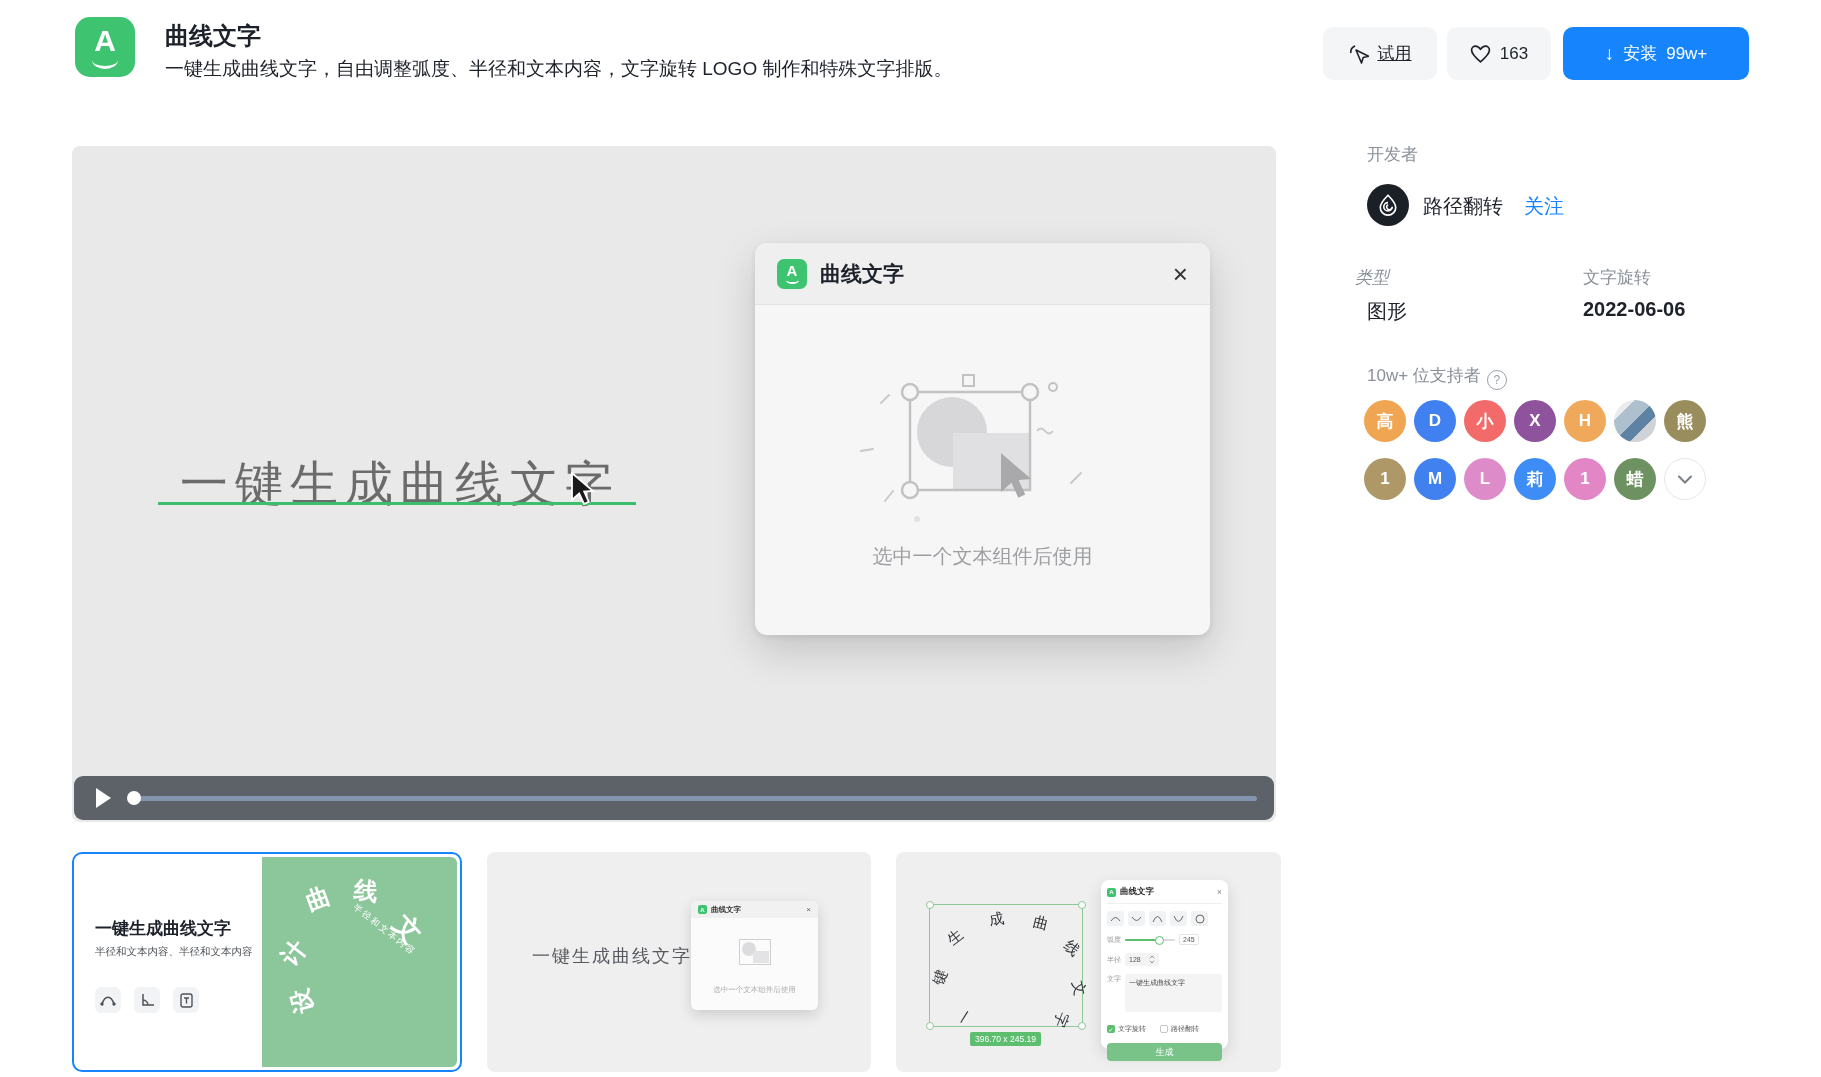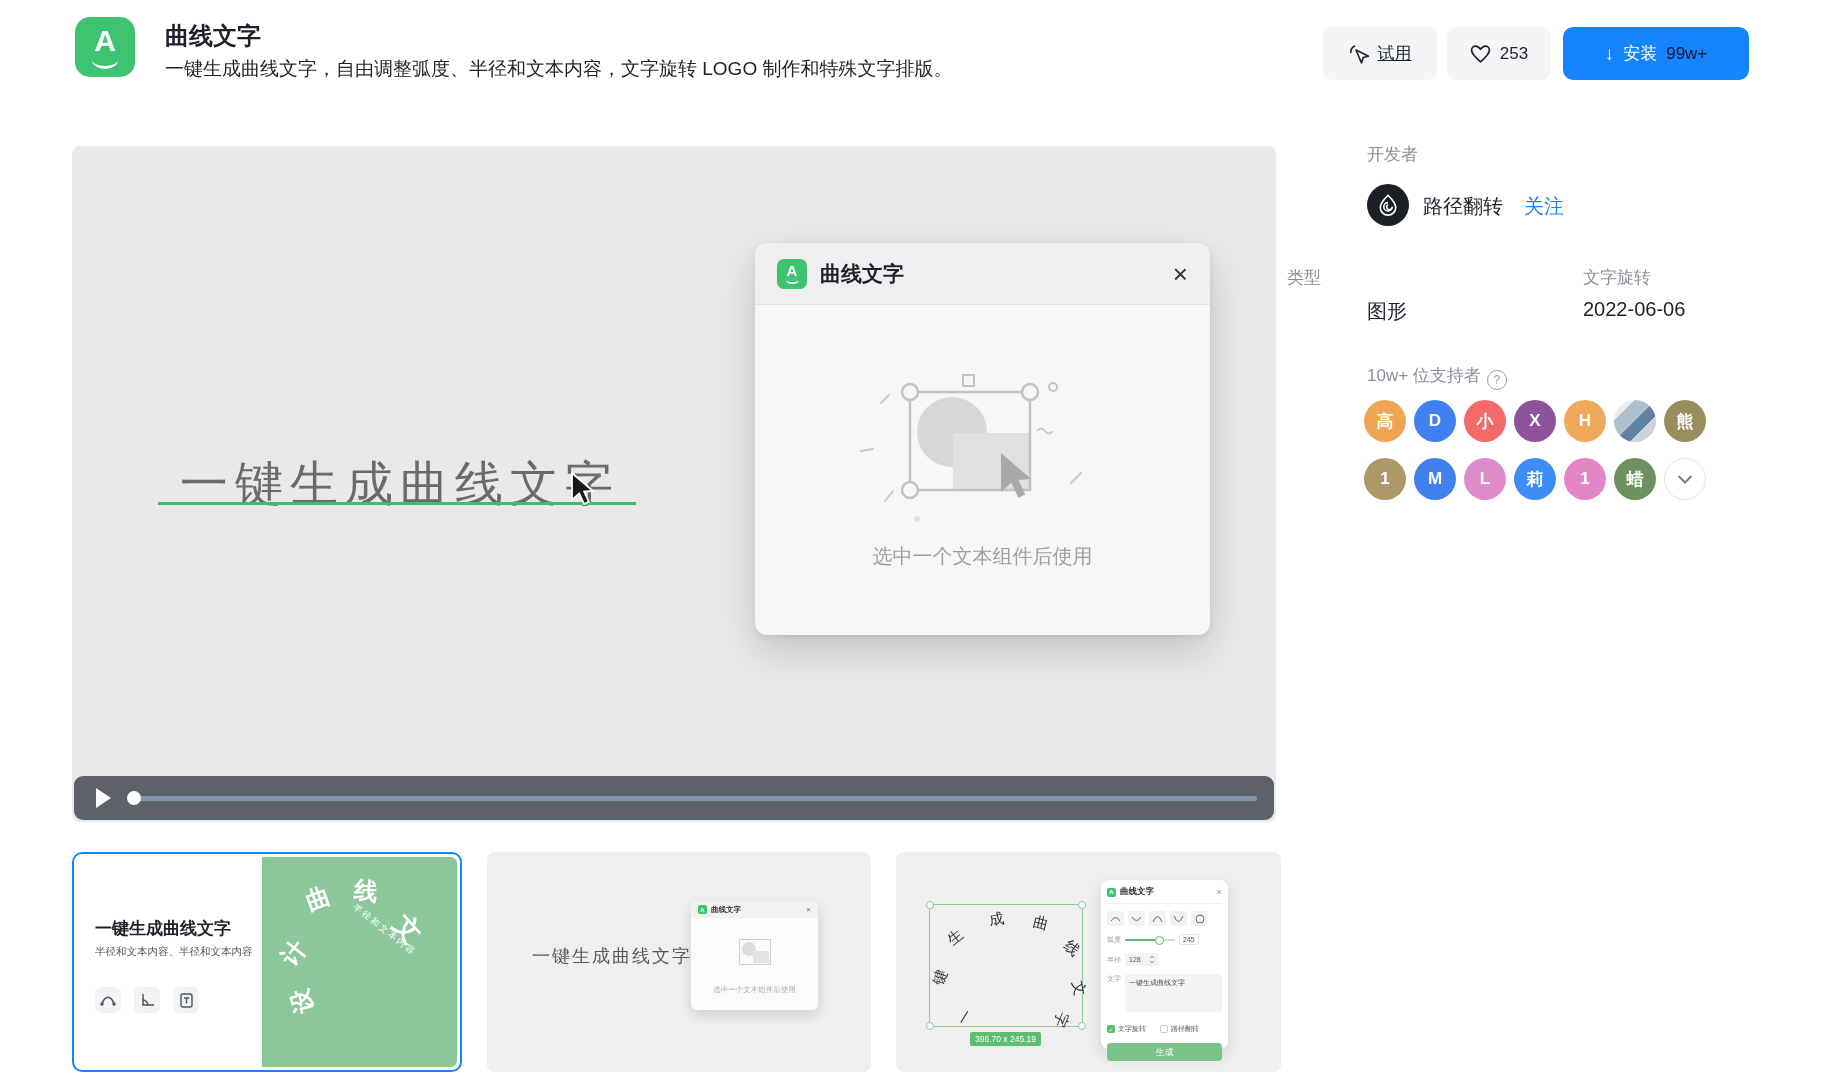--- a/index.html
+++ b/index.html
@@ -9,21 +9,21 @@
   .app-icon{left:75px;top:17px;width:60px;height:60px;border-radius:15px;background:#3EC471;display:flex;flex-direction:column;align-items:center;justify-content:center;}
   .app-icon .a{color:#fff;font-size:30px;font-weight:700;line-height:30px;}
   .app-icon .arc{width:26px;height:9px;border-bottom:3px solid #fff;border-radius:0 0 13px 13px/0 0 9px 9px;margin-top:1px;}
   .app-title{left:165px;top:20px;font-size:24px;font-weight:700;color:#1D2129;}
   .app-sub{left:165px;top:56px;font-size:19px;color:#1D2129;}
   .btn{top:27px;height:53px;border-radius:10px;display:flex;align-items:center;justify-content:center;gap:9px;font-size:17px;color:#1D2129;cursor:pointer;box-sizing:border-box;}
   .btn-gray{background:#F4F5F6;}
   .btn-try{left:1323px;width:114px;text-decoration:underline;}
   .btn-like{left:1447px;width:104px;}
   .btn-install{left:1563px;width:186px;background:#1684FC;color:#fff;font-weight:400;}
-  .btn-install .cnt{color:#0f172a;}
+  .btn-install .cnt{color:#ffffff;}
   .btn-install .dn{font-size:19px;}
   
   .video{left:72px;top:146px;width:1204px;height:676px;background:#E9E9EA;border-radius:8px;}
   .canvas-text{left:108px;top:306px;font-size:48px;color:#6B6B6B;letter-spacing:7px;white-space:nowrap;}
   .underline{left:86px;top:356px;width:478px;height:3px;background:#3DBE6D;}
   .canvas-cursor{left:498px;top:326px;}
   .vdialog{left:683px;top:97px;width:455px;height:392px;background:#F6F6F7;border-radius:12px;box-shadow:0 16px 40px rgba(0,0,0,.16),0 2px 6px rgba(0,0,0,.08);}
   .vdialog-head{position:absolute;left:0;top:0;right:0;height:62px;background:#EFEFF0;border-bottom:1px solid #E2E2E4;border-radius:12px 12px 0 0;display:flex;align-items:center;padding:0 22px;gap:13px;box-sizing:border-box;}
   .mini-app-icon{width:30px;height:30px;border-radius:7px;background:#3EC471;display:flex;flex-direction:column;align-items:center;justify-content:center;flex:0 0 auto;}
   .mini-app-icon .a{color:#fff;font-size:15px;font-weight:700;line-height:15px;}
@@ -108,21 +108,21 @@
       <path d="M7 6 L12.5 19 L14.2 13.6 L19.6 12.2 Z" fill="none" stroke="#1D2129" stroke-width="1.6" stroke-linejoin="round"></path>
       <path d="M5.5 2.2 A6.5 6.5 0 0 0 1.8 8.5" fill="none" stroke="#1D2129" stroke-width="1.6" stroke-linecap="round"></path>
     </svg>
     <span>试用</span>
   </div>
 
   <div class="abs btn btn-gray btn-like">
     <svg width="21" height="20" viewBox="0 0 20 19">
       <path d="M10 17 C4 12 1.5 8.5 1.5 5.8 C1.5 3.6 3.2 2 5.3 2 C7 2 8.6 3 10 5 C11.4 3 13 2 14.7 2 C16.8 2 18.5 3.6 18.5 5.8 C18.5 8.5 16 12 10 17 Z" fill="none" stroke="#1D2129" stroke-width="1.6" stroke-linejoin="round"></path>
     </svg>
-    <span>253</span>
+    <span>163</span>
   </div>
 
   <div class="abs btn btn-install">
     <span class="dn">↓</span>
     <span>安装</span>
     <span class="cnt">99w+</span>
   </div>
 
   <div class="abs video">
     <div class="abs canvas-text">一键生成曲线文字</div>
@@ -172,24 +172,24 @@
   <div class="abs side-label" style="left:1367px;top:143px;">开发者</div>
   <div class="abs dev-avatar">
     <svg width="26" height="26" viewBox="0 0 32 32">
       <path d="M16 4 C21 9 25.5 13.5 25.5 19 A9.5 9.5 0 1 1 6.5 19 C6.5 13.5 11 9 16 4 Z" fill="none" stroke="#fff" stroke-width="2"></path>
       <path d="M16 13 A5.2 5.2 0 1 0 21.2 18.2 A3.4 3.4 0 1 1 16 15.5" fill="none" stroke="#fff" stroke-width="2"></path>
     </svg>
   </div>
   <div class="abs dev-name">路径翻转</div>
   <div class="abs follow">关注</div>
 
-  <div class="abs side-label" style="left:1287px;top:266px;">类型</div>
+  <div class="abs side-label" style="left:1355px;top:266px;font-style:italic;">类型</div>
   <div class="abs side-value" style="left:1367px;top:298px;">图形</div>
   <div class="abs side-label" style="left:1583px;top:266px;">文字旋转</div>
-  <div class="abs side-value" style="left:1583px;top:298px;">2022-06-06</div>
+  <div class="abs side-value" style="left:1583px;top:298px;font-weight:bold;">2022-06-06</div>
 
   <div class="abs side-label" style="left:1367px;top:364px;text-align:right;">
     <span>10w+ 位支持者</span><span class="qicon">?</span>
   </div>
   <div class="abs av-row" style="top:400px;" id="av-row-0">
       <div class="av" style="background: rgb(240, 165, 83);">高</div>
       <div class="av" style="background: rgb(64, 128, 240);">D</div>
       <div class="av" style="background: rgb(242, 106, 106);">小</div>
       <div class="av" style="background: rgb(143, 82, 157);">X</div>
       <div class="av" style="background: rgb(240, 169, 91);">H</div>

